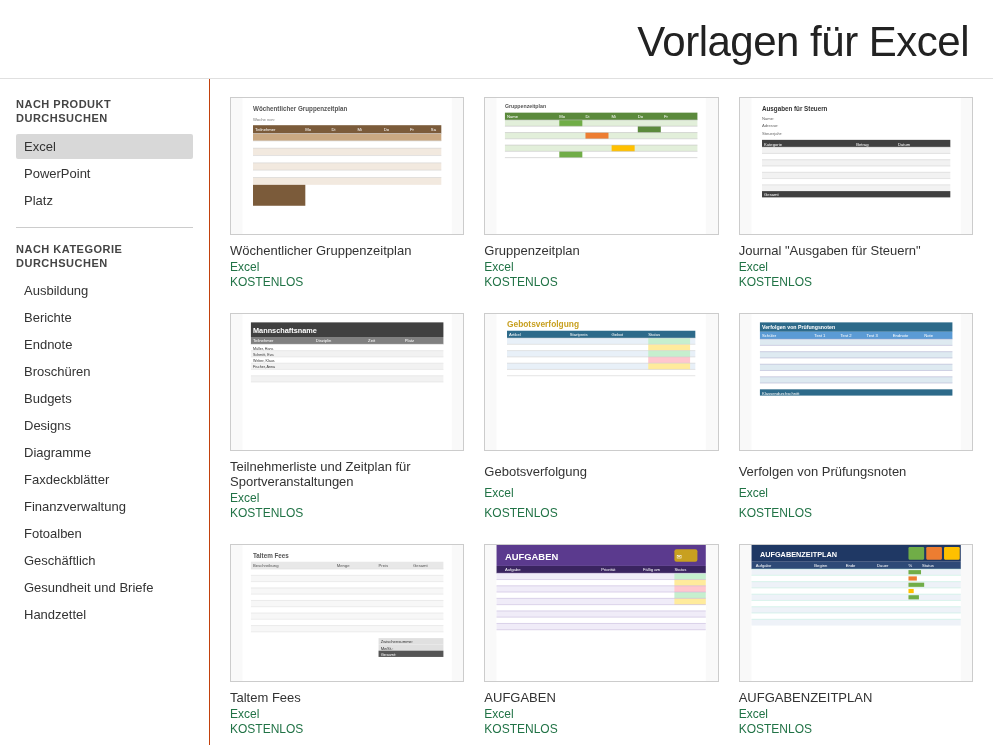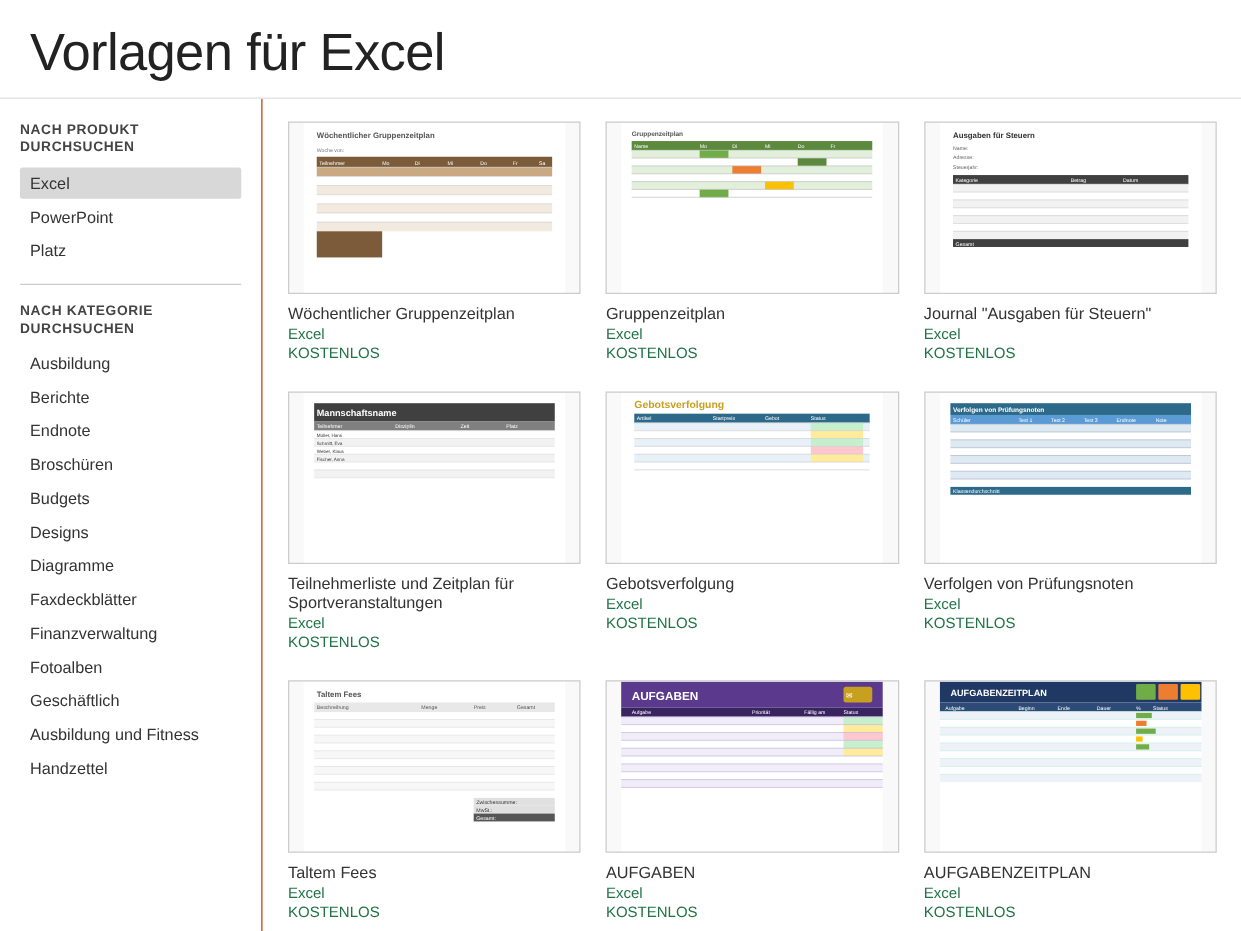--- a/index.html
+++ b/index.html
@@ -13,20 +13,21 @@
     }
     .page-container {
       display: flex;
       flex-direction: column;
       height: 745px;
       overflow: hidden;
     }
     .header {
       padding: 18px 24px 12px 24px;
       border-bottom: 1px solid #e0e0e0;
+      text-align: right;
     }
     .header h1 {
       font-size: 42px;
       font-weight: 300;
       color: #222;
       letter-spacing: -0.5px;
     }
     .content-area {
       display: flex;
       flex: 1;
@@ -73,20 +74,21 @@
     }
     .templates-grid {
       display: grid;
       grid-template-columns: repeat(3, 1fr);
       gap: 24px 20px;
     }
     .template-card {
       display: flex;
       flex-direction: column;
       cursor: pointer;
+      justify-content: space-between;
     }
     .template-thumb {
       width: 100%;
       height: 138px;
       border: 1px solid #ccc;
       background: #f9f9f9;
       overflow: hidden;
       margin-bottom: 8px;
       position: relative;
     }
@@ -132,21 +134,21 @@
           <div class="sidebar-item">Berichte</div>
           <div class="sidebar-item">Endnote</div>
           <div class="sidebar-item">Broschüren</div>
           <div class="sidebar-item">Budgets</div>
           <div class="sidebar-item">Designs</div>
           <div class="sidebar-item">Diagramme</div>
           <div class="sidebar-item">Faxdeckblätter</div>
           <div class="sidebar-item">Finanzverwaltung</div>
           <div class="sidebar-item">Fotoalben</div>
           <div class="sidebar-item">Geschäftlich</div>
-          <div class="sidebar-item">Ausbildung und Fitness</div>
+          <div class="sidebar-item">Gesundheit und Briefe</div>
           <div class="sidebar-item">Handzettel</div>
         </div>
     </div>
     <div class="main-area">
       <div class="templates-grid" id="templates-grid">
           <div class="template-card">
             <div class="template-thumb">
       <svg viewBox="0 0 200 130" xmlns="http://www.w3.org/2000/svg">
         <rect width="200" height="130" fill="white"></rect>
         <text x="10" y="12" font-size="6" fill="#555" font-weight="bold">Wöchentlicher Gruppenzeitplan</text>

